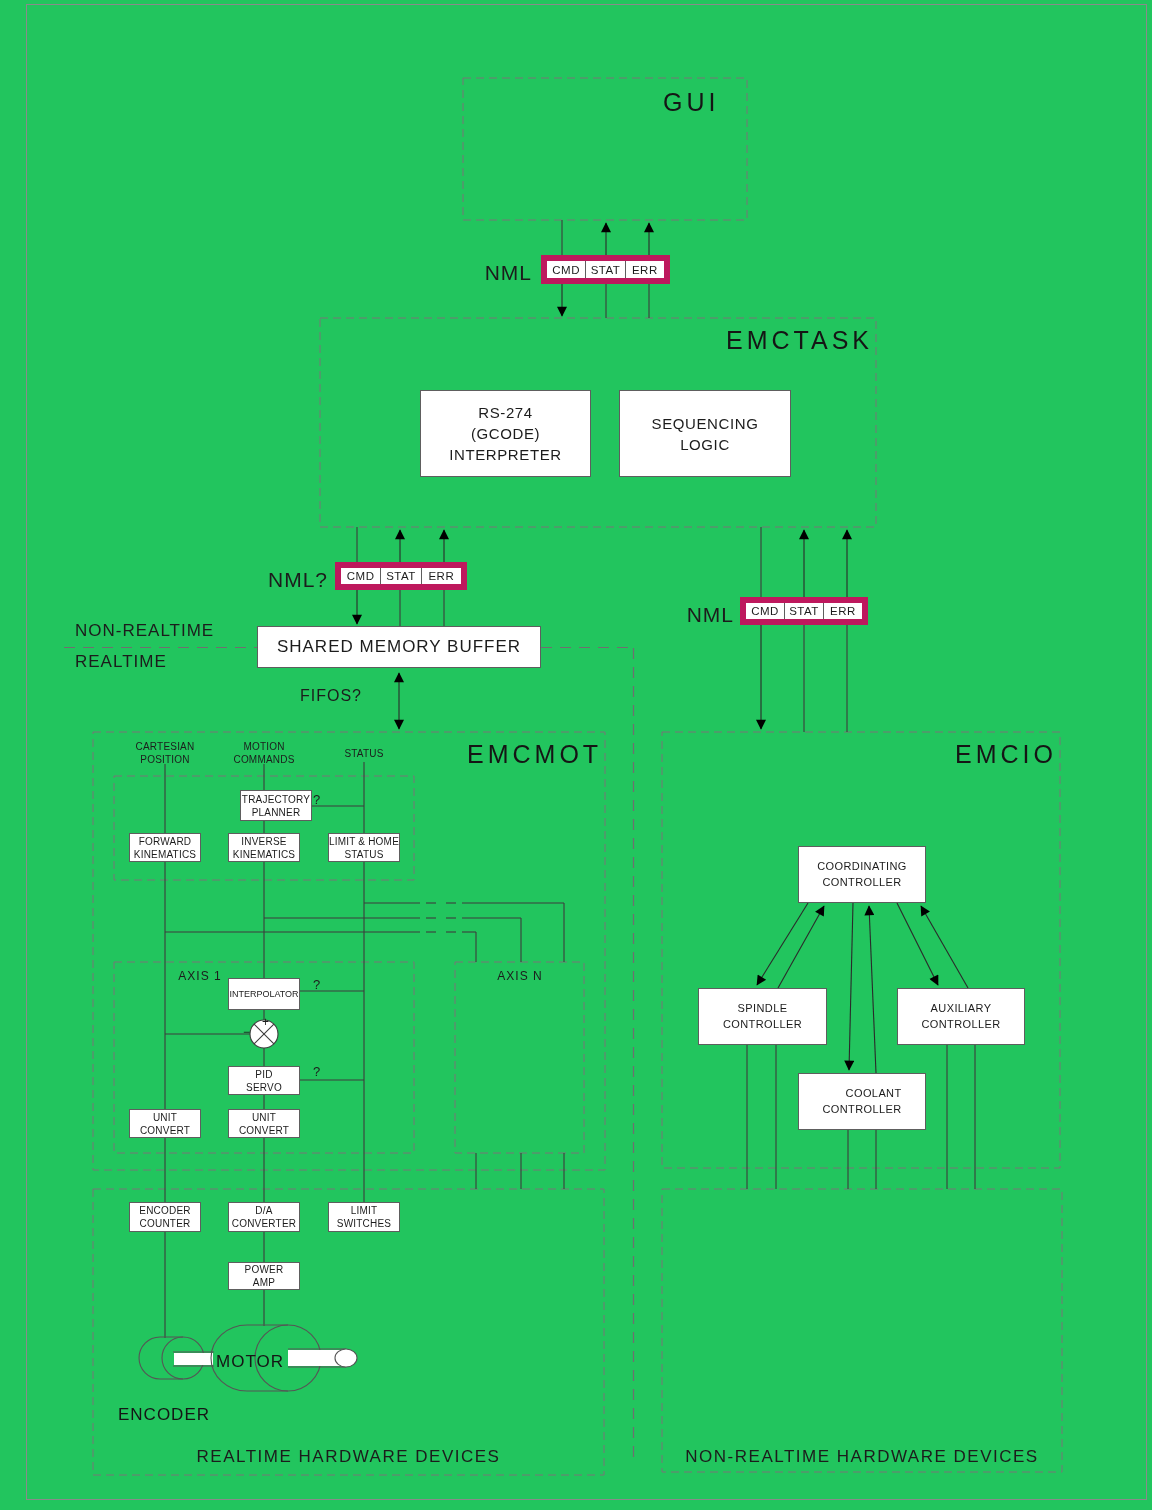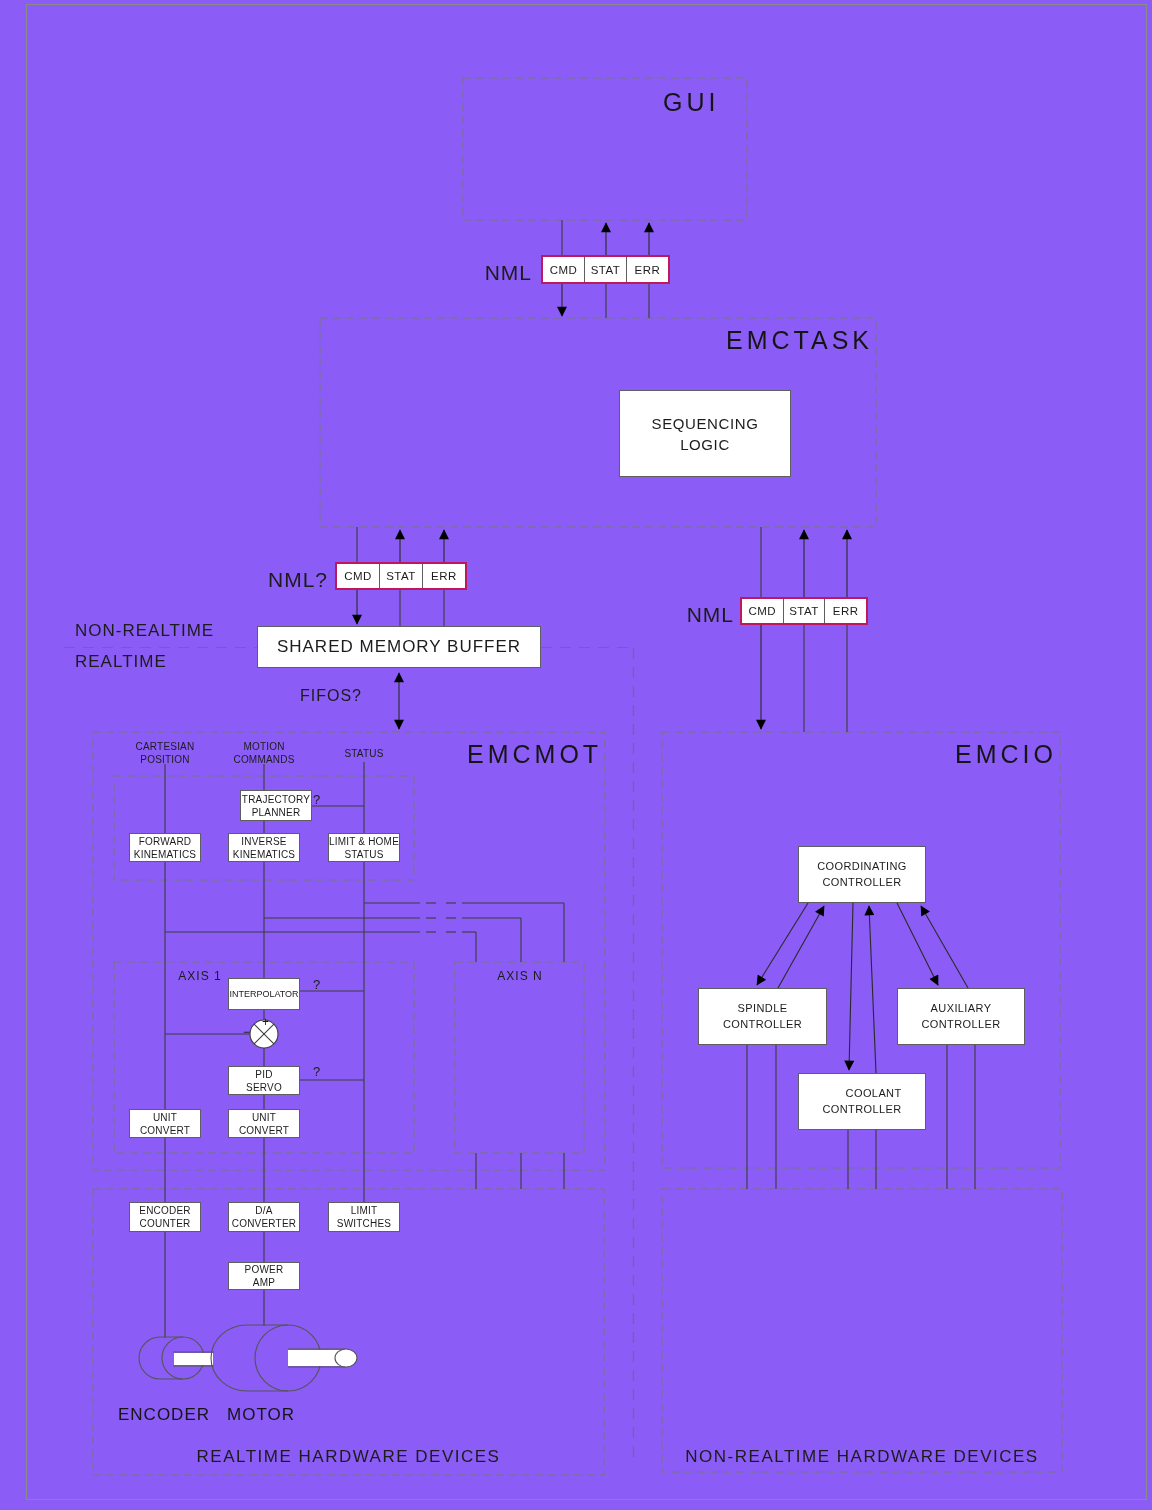--- a/index.html
+++ b/index.html
@@ -1,31 +1,31 @@
 <!DOCTYPE html>
 <html><head>
 <meta charset="utf-8">
 <style>
   html,body{margin:0;padding:0;background:#fff;}
-  #page{position:relative;width:1152px;height:1510px;background:#8b5cf6;
+  #page{position:relative;width:1152px;height:1510px;background:#22c55e;
         font-family:"Liberation Sans",sans-serif;color:#1c1c1c;overflow:hidden;}
   #border-frame{position:absolute;left:26px;top:4px;width:1119px;height:1494px;
         border:1px solid #8a8a8a;}
   svg{position:absolute;left:0;top:0;z-index:1;}
   .rtitle{position:absolute;z-index:3;font-size:25px;letter-spacing:4px;color:#151515;white-space:nowrap;}
   .mtitle{position:absolute;z-index:3;font-size:17px;letter-spacing:1px;color:#151515;white-space:nowrap;}
   .sbox{position:absolute;z-index:3;background:#fff;border:1px solid #5e5e5e;
         display:flex;align-items:center;justify-content:center;text-align:center;
         white-space:pre-line;box-sizing:border-box;}
   .f10{font-size:10px;line-height:1.3;letter-spacing:0.2px;}
   .f9{font-size:9px;line-height:1.2;letter-spacing:0;}
   .f11{font-size:11px;line-height:1.45;letter-spacing:0.4px;}
   .f15{font-size:15px;line-height:1.4;letter-spacing:0.6px;}
   .f17{font-size:17px;letter-spacing:1px;}
-  .nmlbox{position:absolute;z-index:3;display:flex;background:#fff;border:2px solid #be185d;box-sizing:border-box;}
+  .nmlbox{position:absolute;z-index:3;display:flex;background:#fff;border:6px solid #be185d;box-sizing:border-box;}
   .nmlcell{flex:1;display:flex;align-items:center;justify-content:center;
         font-size:11.5px;letter-spacing:0.5px;border-left:1px solid #5e5e5e;}
   .nmlcell:first-child{border-left:none;}
   .nmllabel{position:absolute;z-index:3;font-size:21px;letter-spacing:1px;text-align:right;}
   .collabel{position:absolute;z-index:3;font-size:10px;line-height:1.25;text-align:center;white-space:pre-line;letter-spacing:0.2px;}
   .qmark{position:absolute;z-index:3;font-size:13px;}
   .divlabel{position:absolute;z-index:3;font-size:17px;letter-spacing:1px;text-align:left;white-space:nowrap;}
   .hwtitle{position:absolute;z-index:3;font-size:17px;letter-spacing:1.5px;text-align:center;}
   .axlabel{position:absolute;z-index:3;font-size:12px;letter-spacing:1px;text-align:center;}
   .sumsign{position:absolute;z-index:4;font-size:12px;line-height:1;}
@@ -176,20 +176,23 @@
   <div class="rtitle" style="left:467px;top:740px;">EMCMOT</div>
   <div class="rtitle" style="left:955px;top:740px;">EMCIO</div>
 
   <div class="nmllabel" style="left:452px;top:261px;width:80px;">NML</div>
   <div class="nmlbox" style="left:541px;top:255px;width:129px;height:29px;">
     <div class="nmlcell">CMD</div>
     <div class="nmlcell">STAT</div>
     <div class="nmlcell">ERR</div>
   </div>
 
+  <div class="sbox f15" style="left:420px;top:390px;width:171px;height:87px;">RS-274
+(GCODE)
+INTERPRETER</div>
   <div class="sbox f15" style="left:619px;top:390px;width:172px;height:87px;">SEQUENCING
 LOGIC</div>
 
   <div class="nmllabel" style="left:248px;top:568px;width:80px;">NML?</div>
   <div class="nmlbox" style="left:335px;top:562px;width:132px;height:28px;">
     <div class="nmlcell">CMD</div>
     <div class="nmlcell">STAT</div>
     <div class="nmlcell">ERR</div>
   </div>
 
@@ -248,17 +251,17 @@
 
   <div class="sbox f10" style="left:129px;top:1202px;width:72px;height:30px;">ENCODER
 COUNTER</div>
   <div class="sbox f10" style="left:228px;top:1202px;width:72px;height:30px;">D/A
 CONVERTER</div>
   <div class="sbox f10" style="left:328px;top:1202px;width:72px;height:30px;">LIMIT
 SWITCHES</div>
   <div class="sbox f10" style="left:228px;top:1262px;width:72px;height:28px;">POWER
 AMP</div>
   <div class="mtitle" style="left:118px;top:1405px;width:90px;text-align:center;">ENCODER</div>
-  <div class="mtitle" style="left:216px;top:1405px;width:90px;text-align:center;">MOTOR</div>
+  <div class="mtitle" style="left:216px;top:1352px;width:90px;">MOTOR</div>
   <div class="hwtitle" style="left:93px;top:1447px;width:511px;">REALTIME HARDWARE DEVICES</div>
 
   <div class="hwtitle" style="left:662px;top:1447px;width:400px;">NON-REALTIME HARDWARE DEVICES</div>
 </div>
 
 </body></html>

